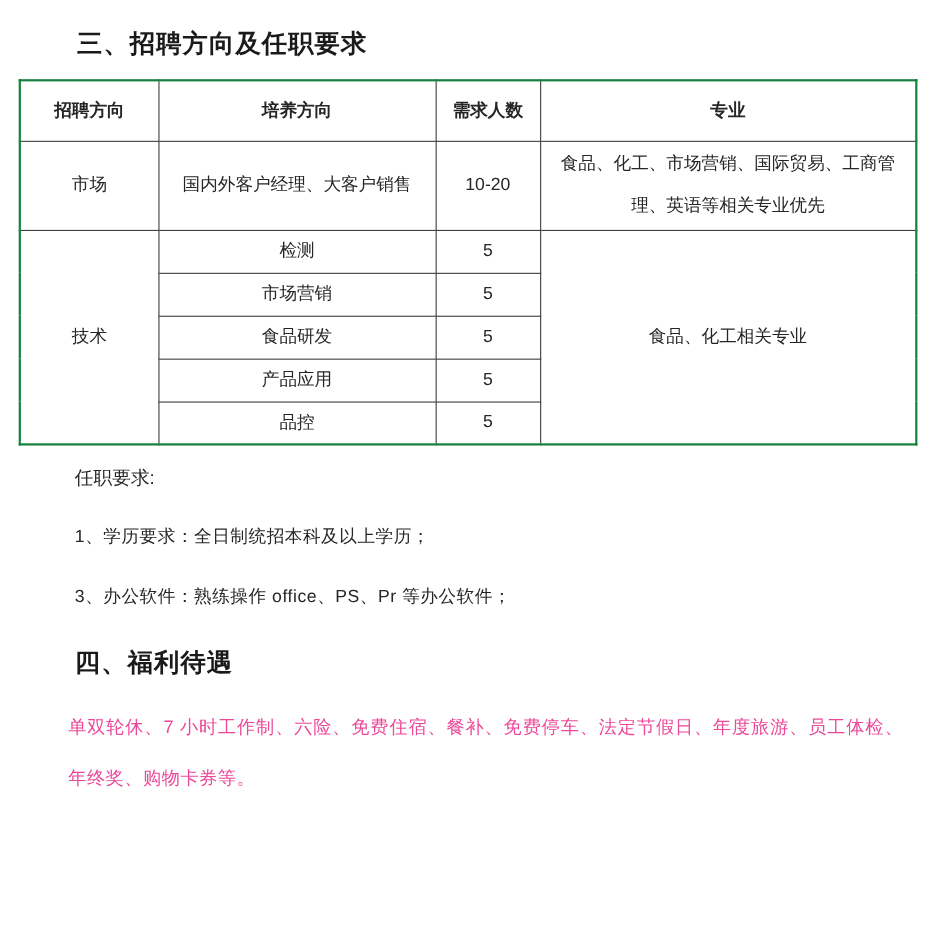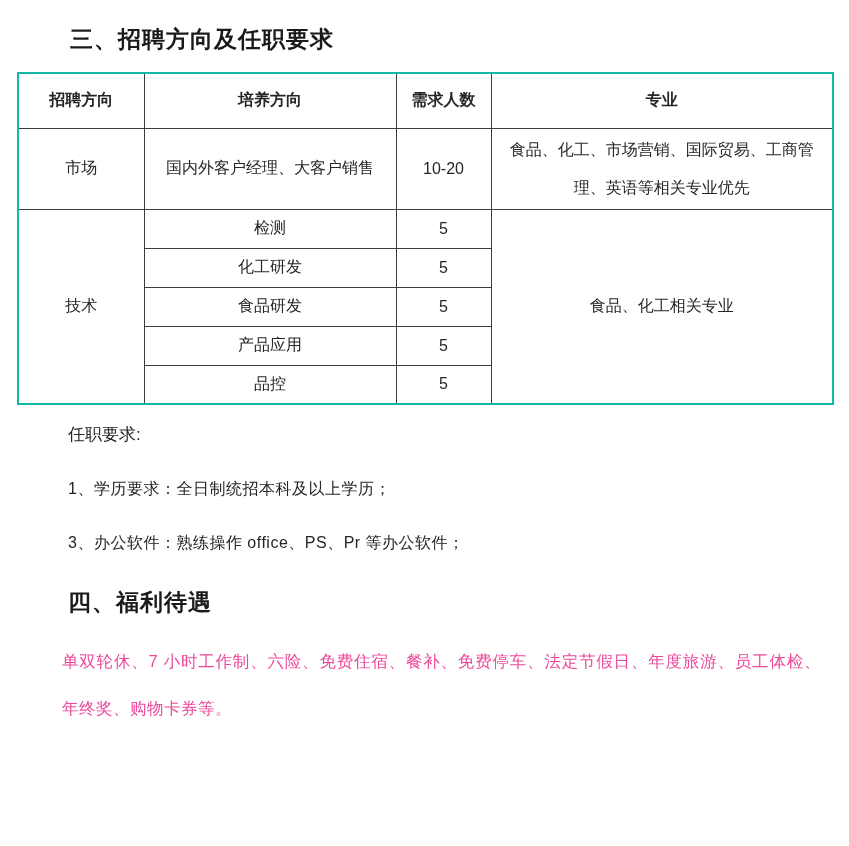--- a/index.html
+++ b/index.html
@@ -19,21 +19,21 @@
     color: #1a1a1a;
     letter-spacing: 1px;
   }
   .heading-recruitment {
     margin: 24px 0 0 70px;
   }
   .recruit-table {
     margin: 17px 0 0 17px;
     width: 815px;
     border-collapse: collapse;
-    border: 2px solid #14b8a6;
+    border: 2px solid #15803d;
     table-layout: fixed;
     text-align: center;
     font-size: 16px;
     color: #262626;
   }
   .recruit-table th, .recruit-table td {
     border: 1px solid #3d3d3d;
     vertical-align: middle;
     padding: 2px 8px;
   }
@@ -91,21 +91,21 @@
         <td>10-20</td>
         <td class="major-cell">食品、化工、市场营销、国际贸易、工商管理、英语等相关专业优先</td>
       </tr>
       <tr class="row-tech">
         <td rowspan="5">技术</td>
         <td>检测</td>
         <td>5</td>
         <td rowspan="5">食品、化工相关专业</td>
       </tr>
       <tr class="row-tech">
-        <td>化工研发</td>
+        <td>市场营销</td>
         <td>5</td>
       </tr>
       <tr class="row-tech">
         <td>食品研发</td>
         <td>5</td>
       </tr>
       <tr class="row-tech">
         <td>产品应用</td>
         <td>5</td>
       </tr>

